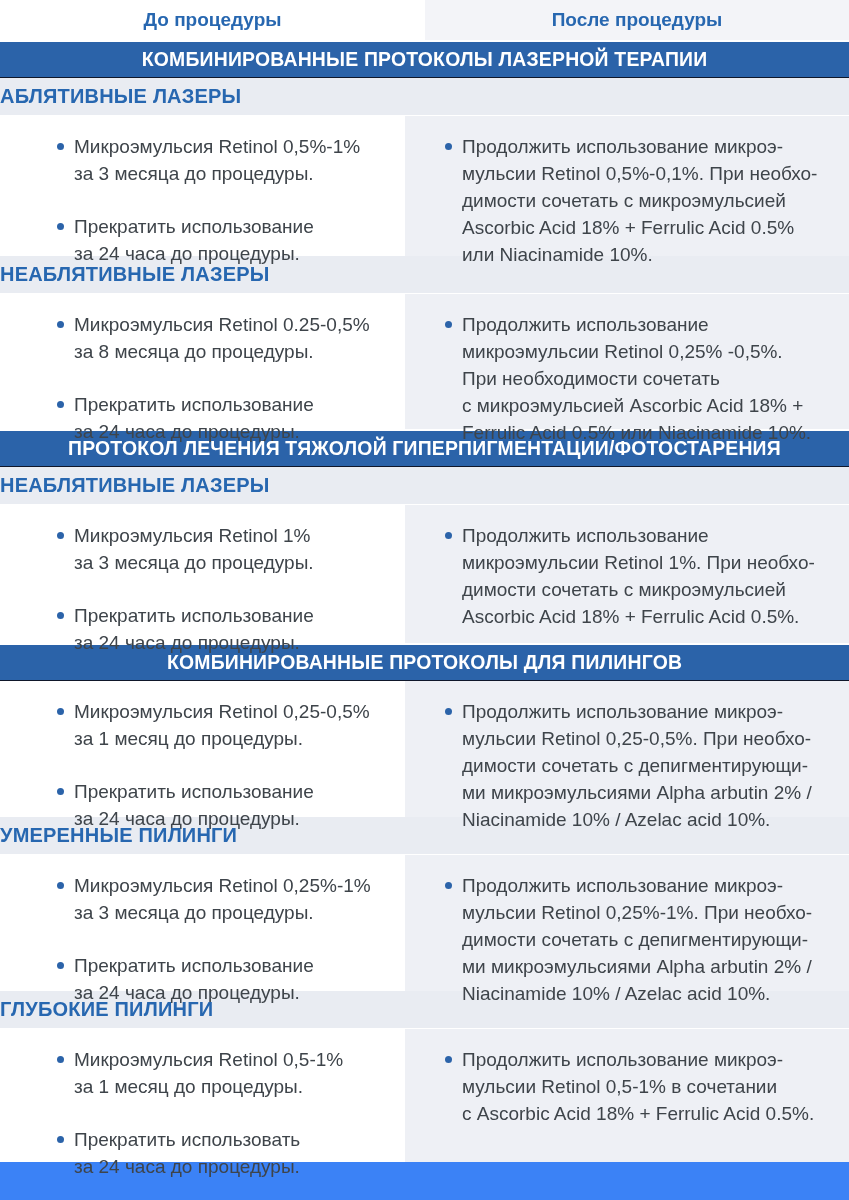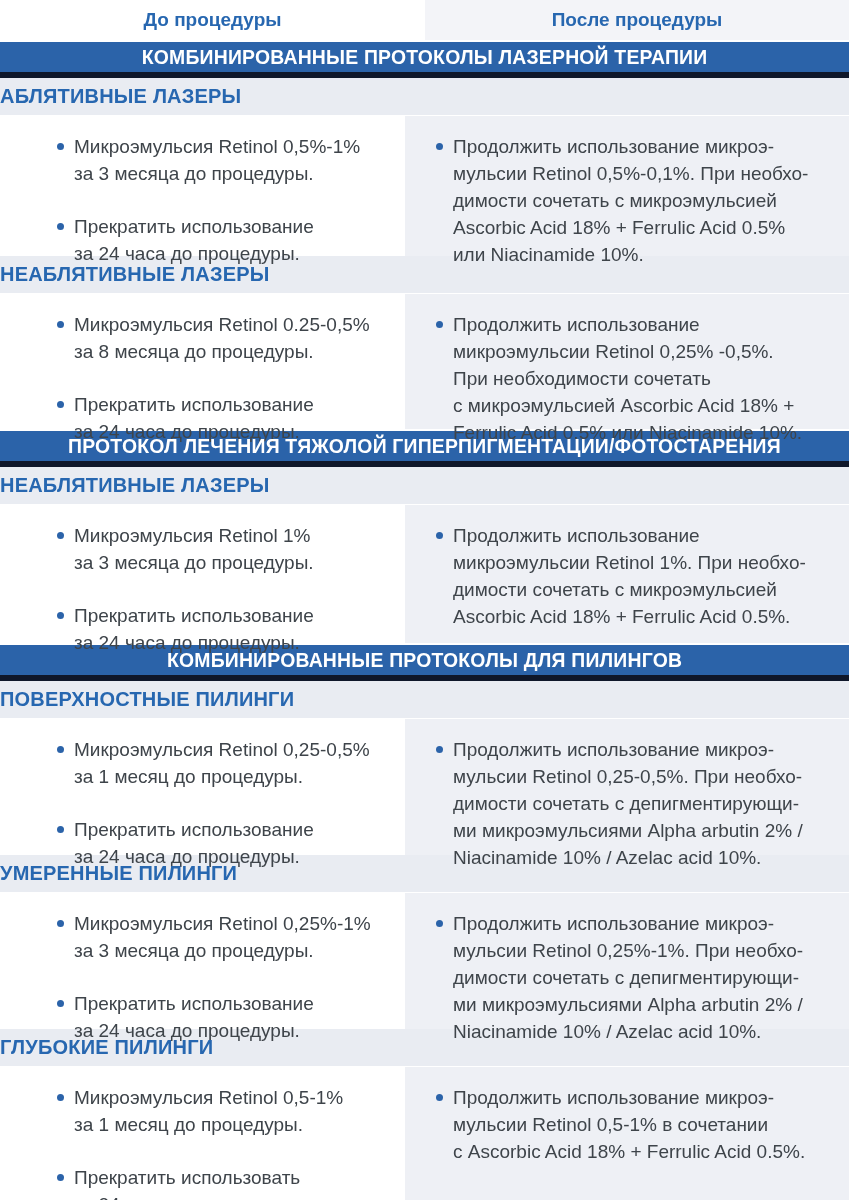--- a/index.html
+++ b/index.html
@@ -21,21 +21,21 @@
   
   .top-header{display:flex;height:40px;width:100%;}
   .th-cell{display:flex;align-items:center;justify-content:center;
     font-size:19px;font-weight:bold;color:var(--accent-blue);}
   .th-left{width:425px;background:#ffffff;}
   .th-right{width:424px;background:var(--header-right-bg);}
 
   
   .band-main{
     height:38px;width:100%;background:var(--band-blue);
-    border-top:2px solid #ffffff;border-bottom:6px solid #0f172a;
+    border-top:2px solid #ffffff;border-bottom:1px solid #0f172a;
     display:flex;align-items:center;justify-content:center;
   }
   .band-main .band-label{
     color:#ffffff;font-size:20px;font-weight:bold;letter-spacing:.2px;
     white-space:nowrap;transform:scaleX(.97);
   }
 
   
   .band-sub{
     height:38px;width:100%;background:var(--sub-band-bg);
@@ -44,21 +44,21 @@
   }
   .band-sub .band-label{
     color:var(--accent-blue);font-size:20px;font-weight:bold;letter-spacing:.2px;
     white-space:nowrap;
   }
 
   
   .row{display:flex;width:100%;}
   .col{color:var(--body-text);font-size:19px;line-height:27px;}
   .col-left{width:405px;background:#ffffff;padding:17px 10px 4px 57px;}
-  .col-right{width:444px;background:var(--right-col-bg);padding:17px 12px 0 31px;}
+  .col-right{width:444px;background:var(--right-col-bg);padding:17px 12px 0 40px;}
   .r0{height:140px;} .r1{height:135px;} .r2{height:138px;}
   .r3{height:136px;} .r4{height:136px;} .r5{height:133px;}
 
   .list-item{display:flex;align-items:flex-start;margin-bottom:26px;}
   .col-right .list-item{margin-bottom:0;}
   .dot{
     flex:0 0 auto;width:7px;height:7px;border-radius:50%;
     background:var(--band-blue);margin:10px 10px 0 0;
   }
   .item-text{white-space:pre-line;}
@@ -168,23 +168,20 @@
 димости сочетать с микроэмульсией
 Ascorbic Acid 18% + Ferrulic Acid 0.5%.</span>
       </div>
     </div>
   </div>
 
   <div class="band-main">
     <span class="band-label">КОМБИНИРОВАННЫЕ ПРОТОКОЛЫ ДЛЯ ПИЛИНГОВ</span>
   </div>
 
-  <div class="band-sub">
-    <span class="band-label">ПОВЕРХНОСТНЫЕ ПИЛИНГИ</span>
-  </div>
 
   <div class="row r3">
     <div class="col col-left">
       <div class="list-item">
         <span class="dot"></span>
         <span class="item-text">Микроэмульсия Retinol 0,25-0,5%
 за 1 месяц до процедуры.</span>
       </div>
       <div class="list-item">
         <span class="dot"></span>

